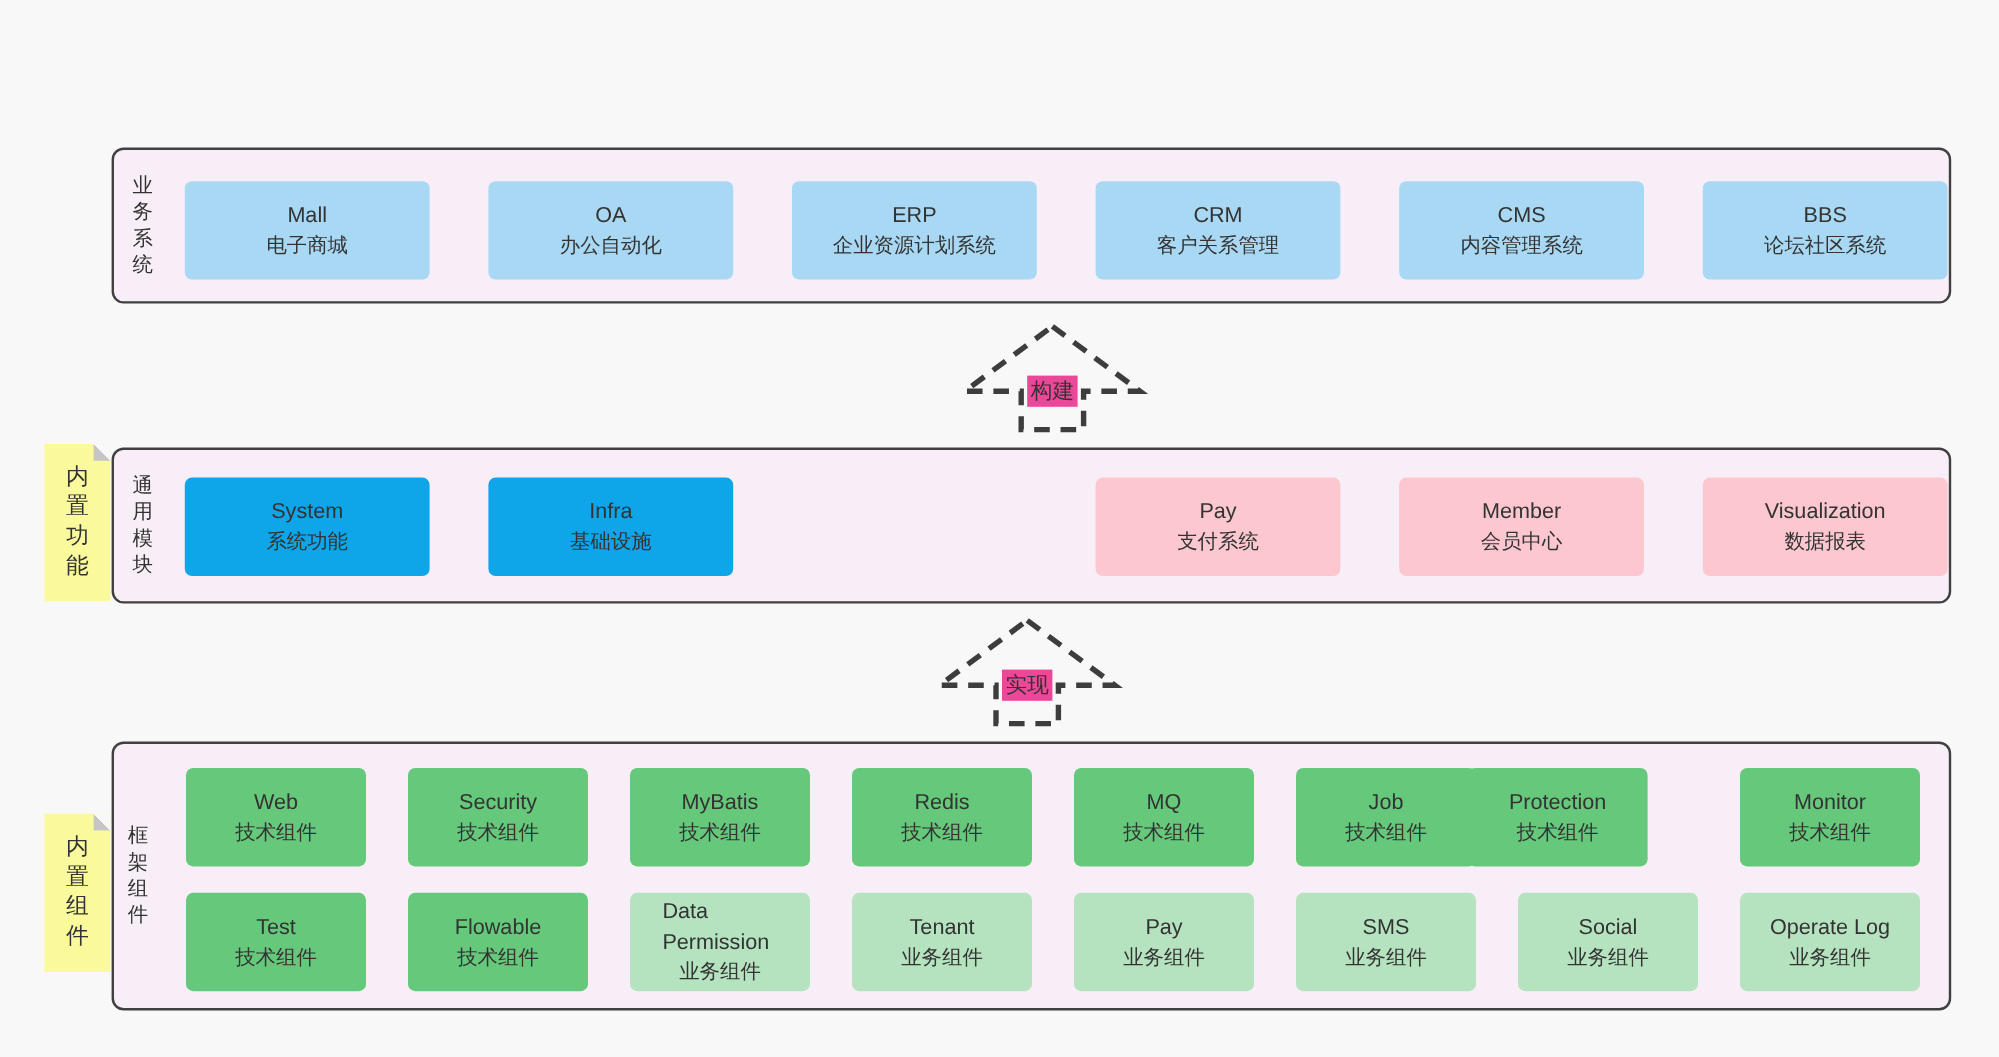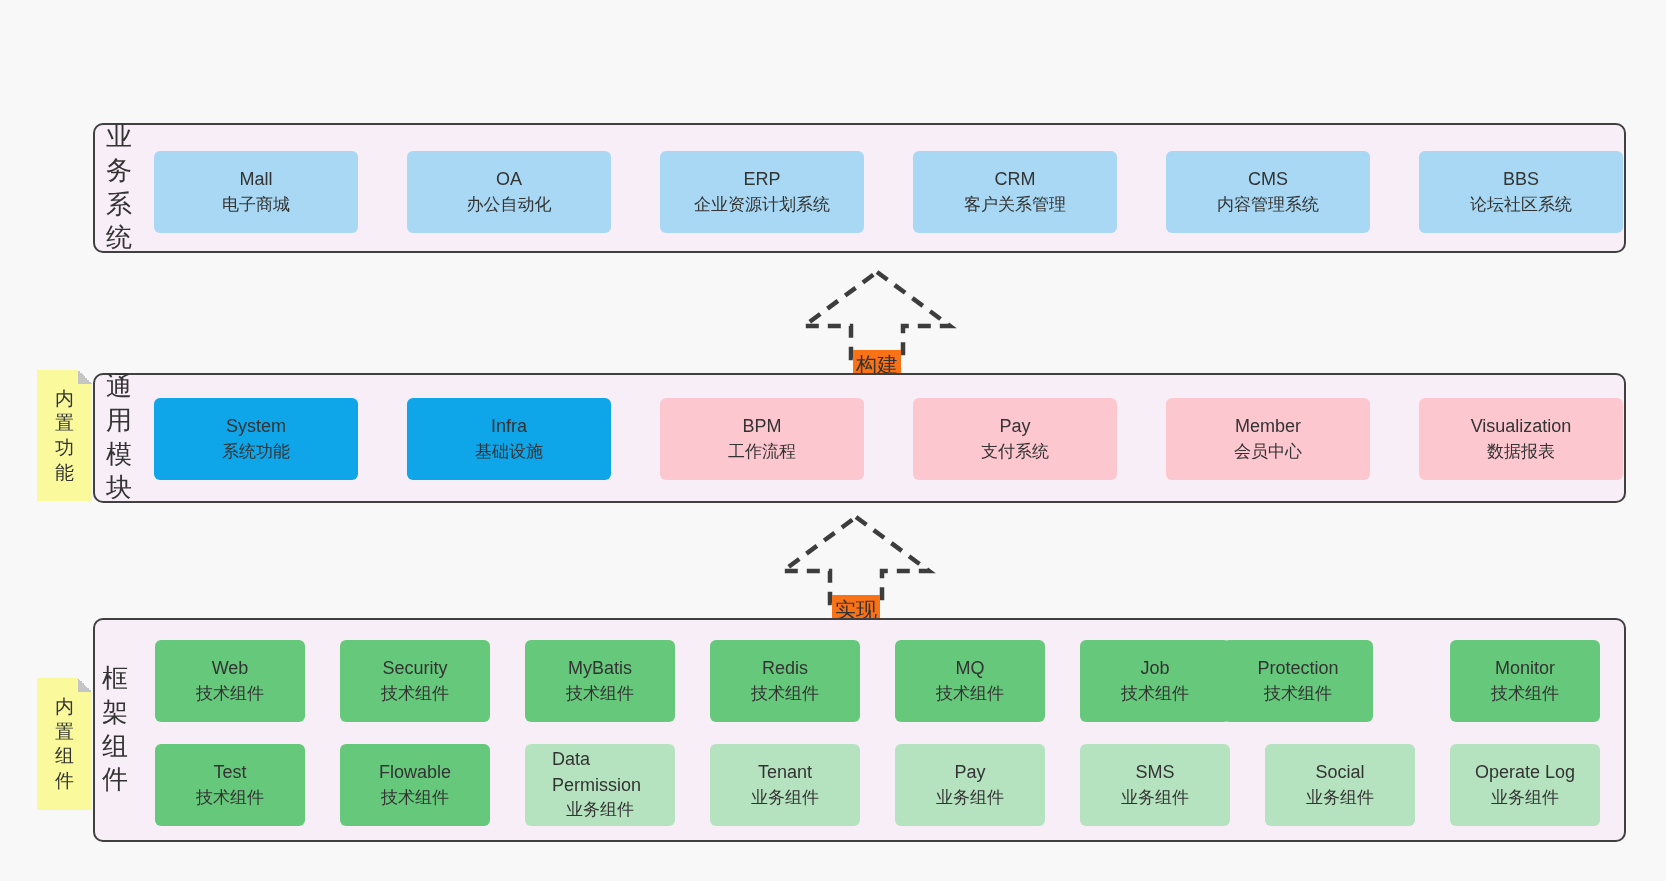--- a/index.html
+++ b/index.html
@@ -16,21 +16,21 @@
   }
   .band1{top:123px;height:130px;}
   .band2{top:373px;height:130px;}
   .band3{top:618px;height:224px;}
   .vtext{
     text-align:center;word-break:break-all;line-height:1.3;
     color:#333;
   }
   .band-label{
     position:absolute;top:50%;transform:translateY(-50%);
-    left:11px;width:26px;font-size:26px;letter-spacing:0;
+    left:11px;width:26px;font-size:17px;letter-spacing:0;
   }
   .band3 .band-label{left:7px;}
   .box{
     position:absolute;width:204px;height:82px;border-radius:6px;
     display:flex;flex-direction:column;align-items:center;justify-content:center;
     line-height:1.42;
   }
   .band1 .box{top:26px;}
   .band2 .box{top:23px;}
   .band3 .row1{top:20px;}
@@ -57,21 +57,21 @@
   .sticky .vtext{
     position:absolute;top:50%;left:50%;transform:translate(-50%,-50%);
     width:22px;font-size:19px;
   }
   .arrow{position:absolute;width:160px;height:92px;}
   .arrow1{left:797px;top:269px;}
   .arrow2{left:776px;top:514px;}
   .arrow svg{position:absolute;left:0;top:0;}
   .arrow-label{
     position:absolute;left:50%;top:57px;transform:translate(-50%,-50%);
-    background:#f97316;padding:1px 3px;font-size:21px;white-space:nowrap;margin-top:39px;
+    background:#ec4899;padding:1px 3px;font-size:18px;white-space:nowrap;
   }
 </style>
 </head>
 <body>
 
 <div class="canvas">
 
   <section class="band band1">
     <div class="vtext band-label">业务系统</div>
     <div class="box blue" style="left:59px">
@@ -114,24 +114,20 @@
   <section class="band band2">
     <div class="vtext band-label">通用模块</div>
     <div class="box red" style="left:59px">
       <div class="box-title">System</div>
       <div class="box-sub">系统功能</div>
     </div>
     <div class="box red" style="left:312px">
       <div class="box-title">Infra</div>
       <div class="box-sub">基础设施</div>
     </div>
-    <div class="box pink" style="left:565px">
-      <div class="box-title">BPM</div>
-      <div class="box-sub">工作流程</div>
-    </div>
     <div class="box pink" style="left:818px">
       <div class="box-title">Pay</div>
       <div class="box-sub">支付系统</div>
     </div>
     <div class="box pink" style="left:1071px">
       <div class="box-title">Member</div>
       <div class="box-sub">会员中心</div>
     </div>
     <div class="box pink" style="left:1324px">
       <div class="box-title">Visualization</div>

